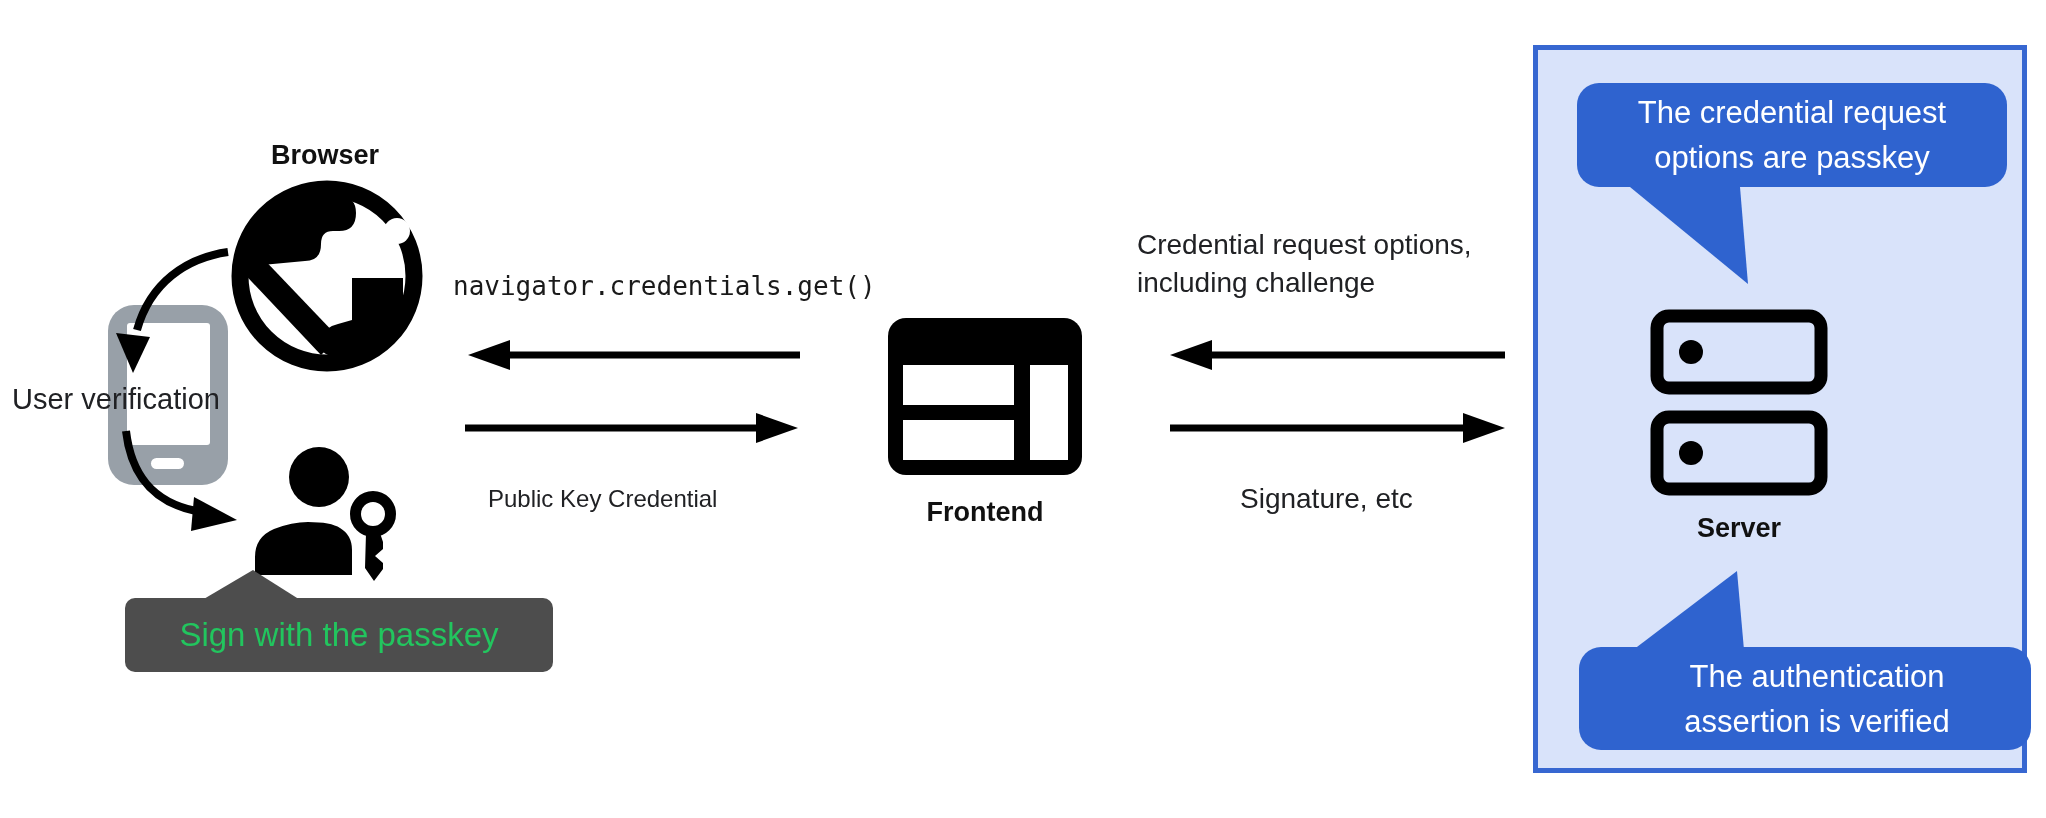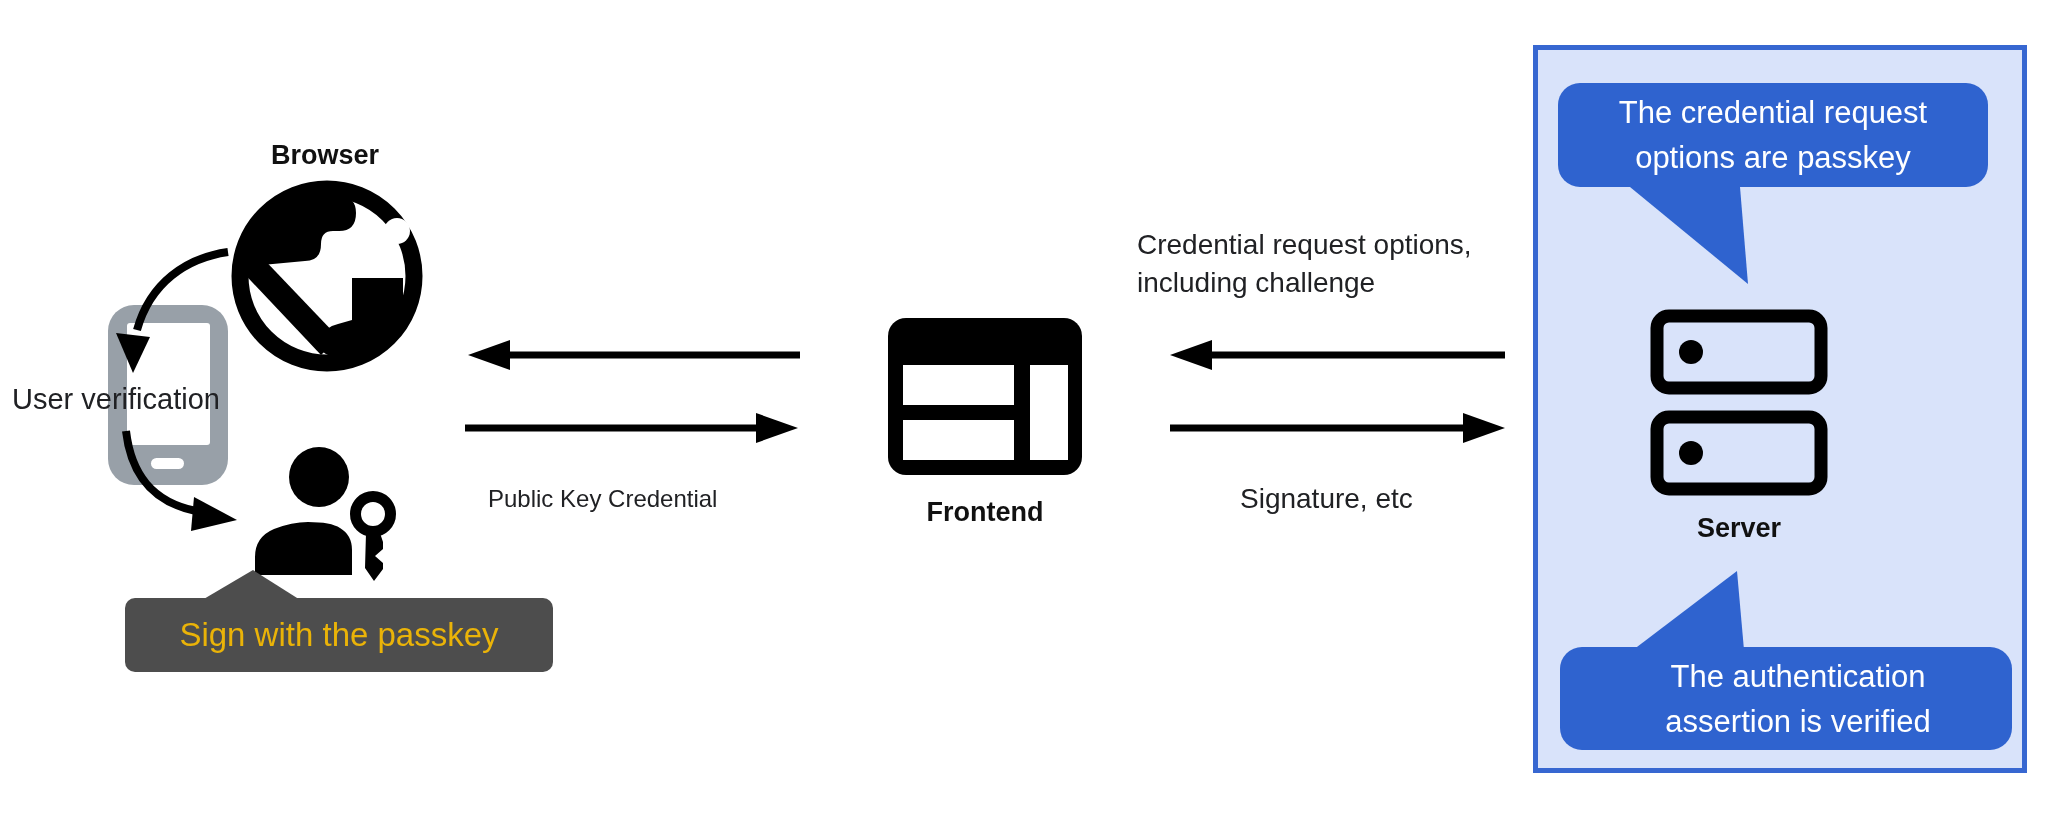--- a/index.html
+++ b/index.html
@@ -28,26 +28,26 @@
   .code-label{left:453px;top:271px;font-family:"DejaVu Sans Mono", monospace;font-size:26px;color:#1a1a1a;}
   .publickey-label{left:488px;top:485px;font-size:24px;color:#202124;}
   .frontend-label{left:905px;top:497px;width:160px;font-size:27px;font-weight:bold;}
   .request-label{left:1137px;top:226px;font-size:28px;line-height:38px;color:#202124;}
   .signature-label{left:1240px;top:483px;font-size:28px;color:#202124;}
   .server-label{left:1657px;top:513px;width:164px;font-size:27px;font-weight:bold;}
   .tooltip{
     left:125px;top:598px;width:428px;height:74px;z-index:3;
     background:var(--tooltip-bg);border-radius:10px;
     display:flex;align-items:center;justify-content:center;
-    color:#eab308;font-size:33px;
+    color:#22c55e;font-size:33px;
   }
   .bubble{
     z-index:3;background:var(--accent-blue);border-radius:22px;
     display:flex;flex-direction:column;align-items:center;justify-content:center;
-    color:#ffffff;font-size:31px;line-height:45px;text-align:center;
+    color:#ffffff;font-size:31px;line-height:45px;text-align:center;margin-left:19px;
   }
   .bubble-top{left:1558px;top:83px;width:430px;height:104px;}
   .bubble-bottom{left:1560px;top:647px;width:428px;height:103px;padding-left:24px;}
   .tail{fill:var(--accent-blue);}
   .tooltip-tri{fill:var(--tooltip-bg);}
 </style>
 </head>
 <body>
 
 <div class="canvas">
@@ -122,20 +122,21 @@
     <g fill="none" stroke="#000" stroke-width="13">
       <rect x="1657" y="316" width="164" height="72" rx="12"></rect>
       <rect x="1657" y="417" width="164" height="72" rx="12"></rect>
       <circle cx="1691" cy="352" r="12" fill="#000" stroke="none"></circle>
       <circle cx="1691" cy="453" r="12" fill="#000" stroke="none"></circle>
     </g>
   </svg>
 
   <div class="label browser-label center">Browser</div>
   <div class="label userverif-label">User verification</div>
+  <div class="label code-label">navigator.credentials.get()</div>
   <div class="label publickey-label">Public Key Credential</div>
   <div class="label frontend-label center">Frontend</div>
   <div class="label request-label">
     <div>Credential request options,</div>
     <div>including challenge</div>
   </div>
   <div class="label signature-label">Signature, etc</div>
   <div class="label server-label center">Server</div>
 
   <div class="abs tooltip">

